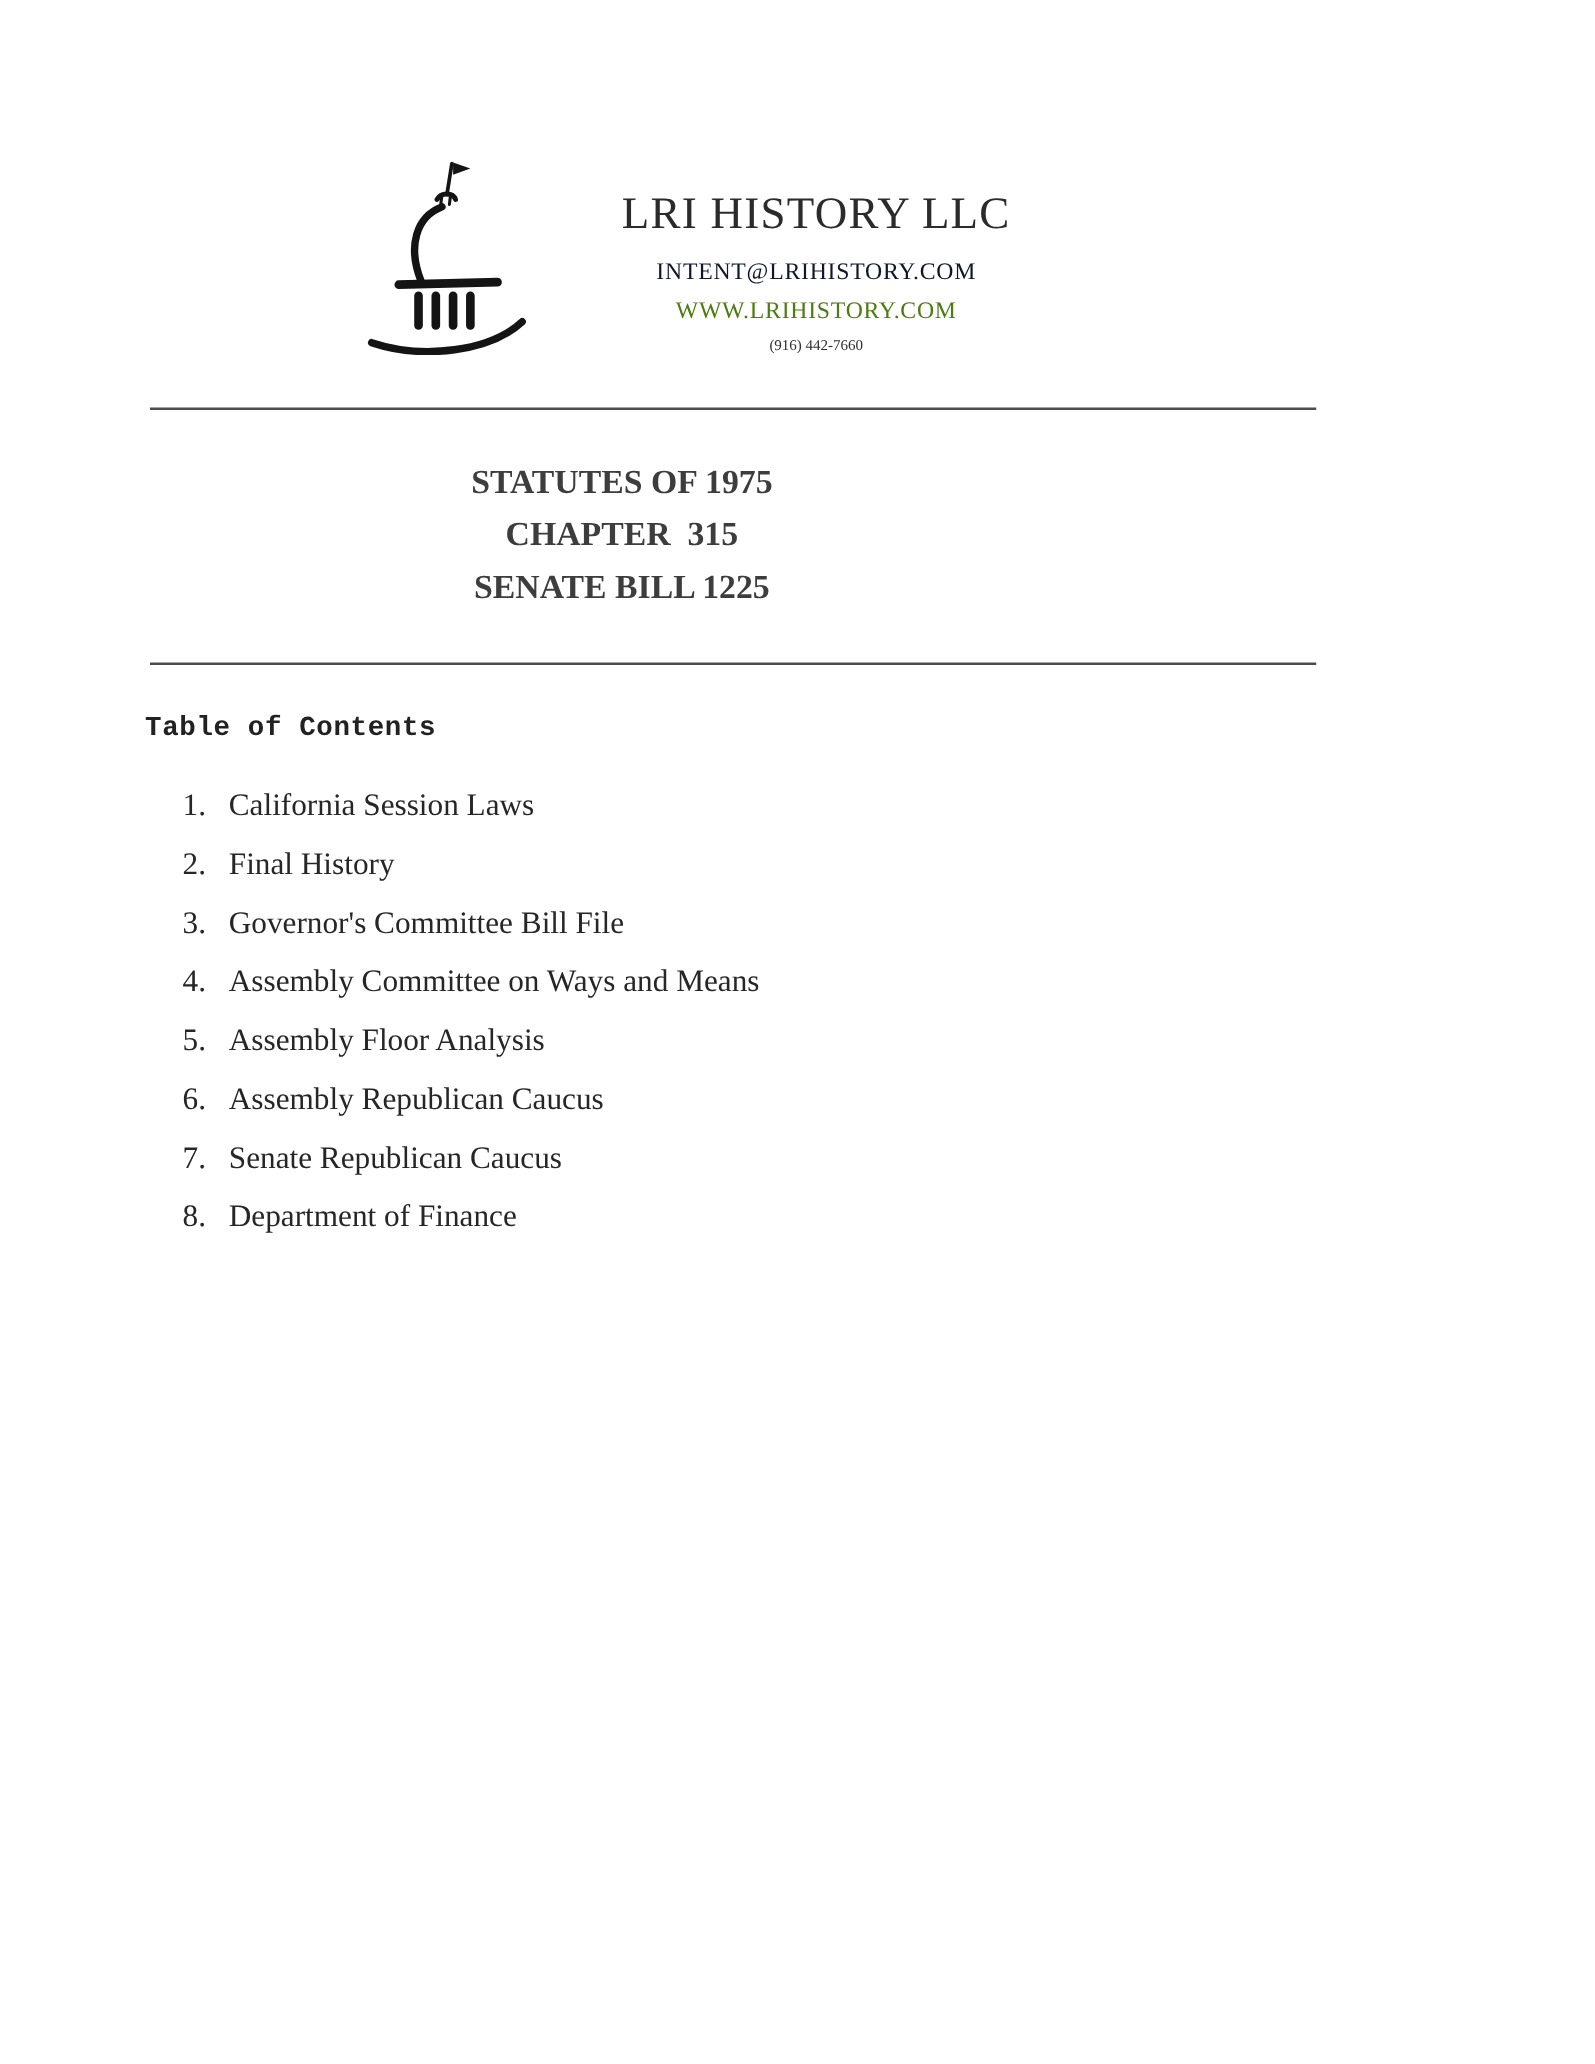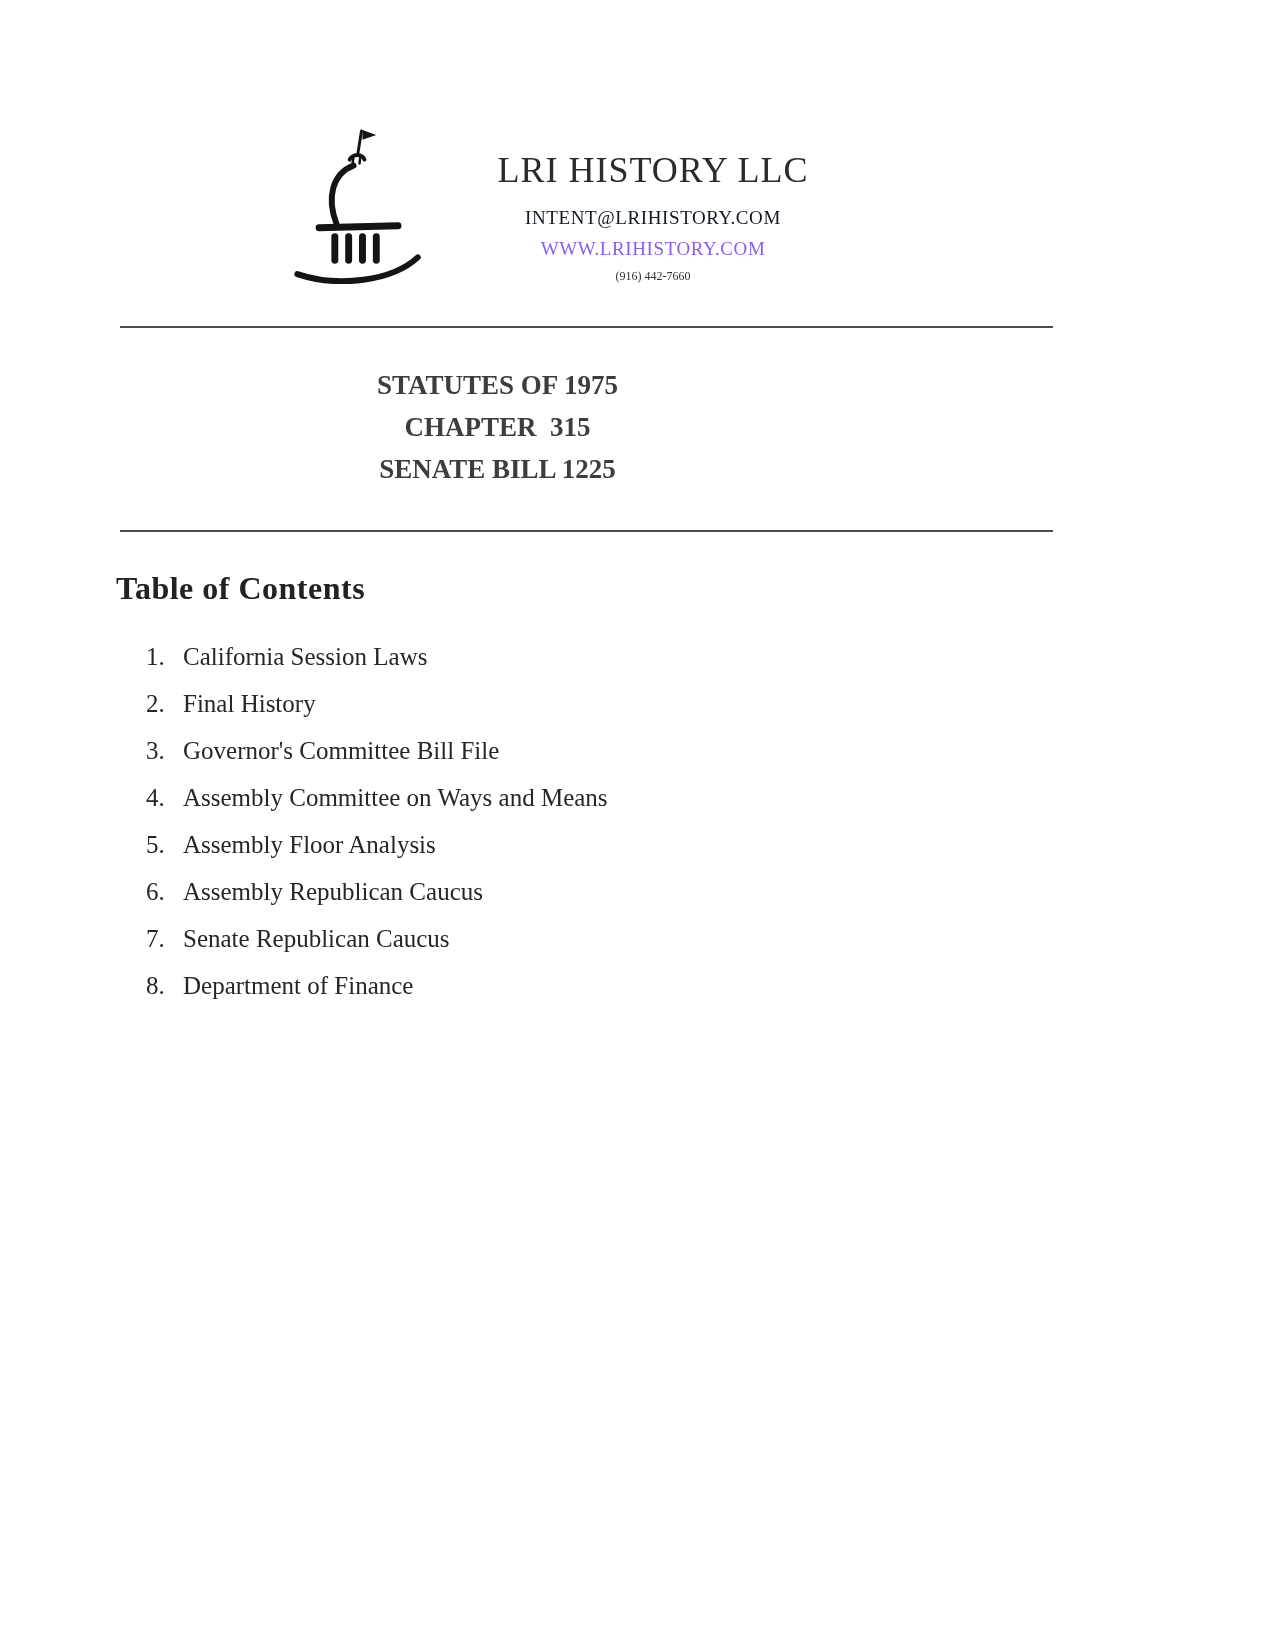--- a/index.html
+++ b/index.html
@@ -38,21 +38,21 @@
   .company-email {
     margin-top: 16px;
     font-size: 19px;
     letter-spacing: 0.6px;
     color: #0f172a;
   }
   .company-web {
     margin-top: 9px;
     font-size: 19px;
     letter-spacing: 0.6px;
-    color: #8b5cf6;
+    color: #4d7c0f;
   }
   .company-phone {
     margin-top: 9px;
     font-size: 12px;
     color: #2e2e2e;
   }
 
   
   .rule {
     margin-left: 120px;
@@ -71,24 +71,25 @@
     font-size: 27px;
     line-height: 42px;
     color: #3d3d3d;
   }
   .title-line { white-space: pre; }
 
   
   .toc-heading {
     margin-top: 38px;
     margin-left: 116px;
-    font-size: 32px;
+    font-size: 22px;
     font-weight: bold;
     color: #222222;
     letter-spacing: 0.5px;
+    font-family: Liberation Mono, monospace;
   }
   .toc-list {
     margin-top: 26px;
     margin-left: 146px;
     list-style: none;
   }
   .toc-item {
     display: flex;
     align-items: center;
     height: 47px;

